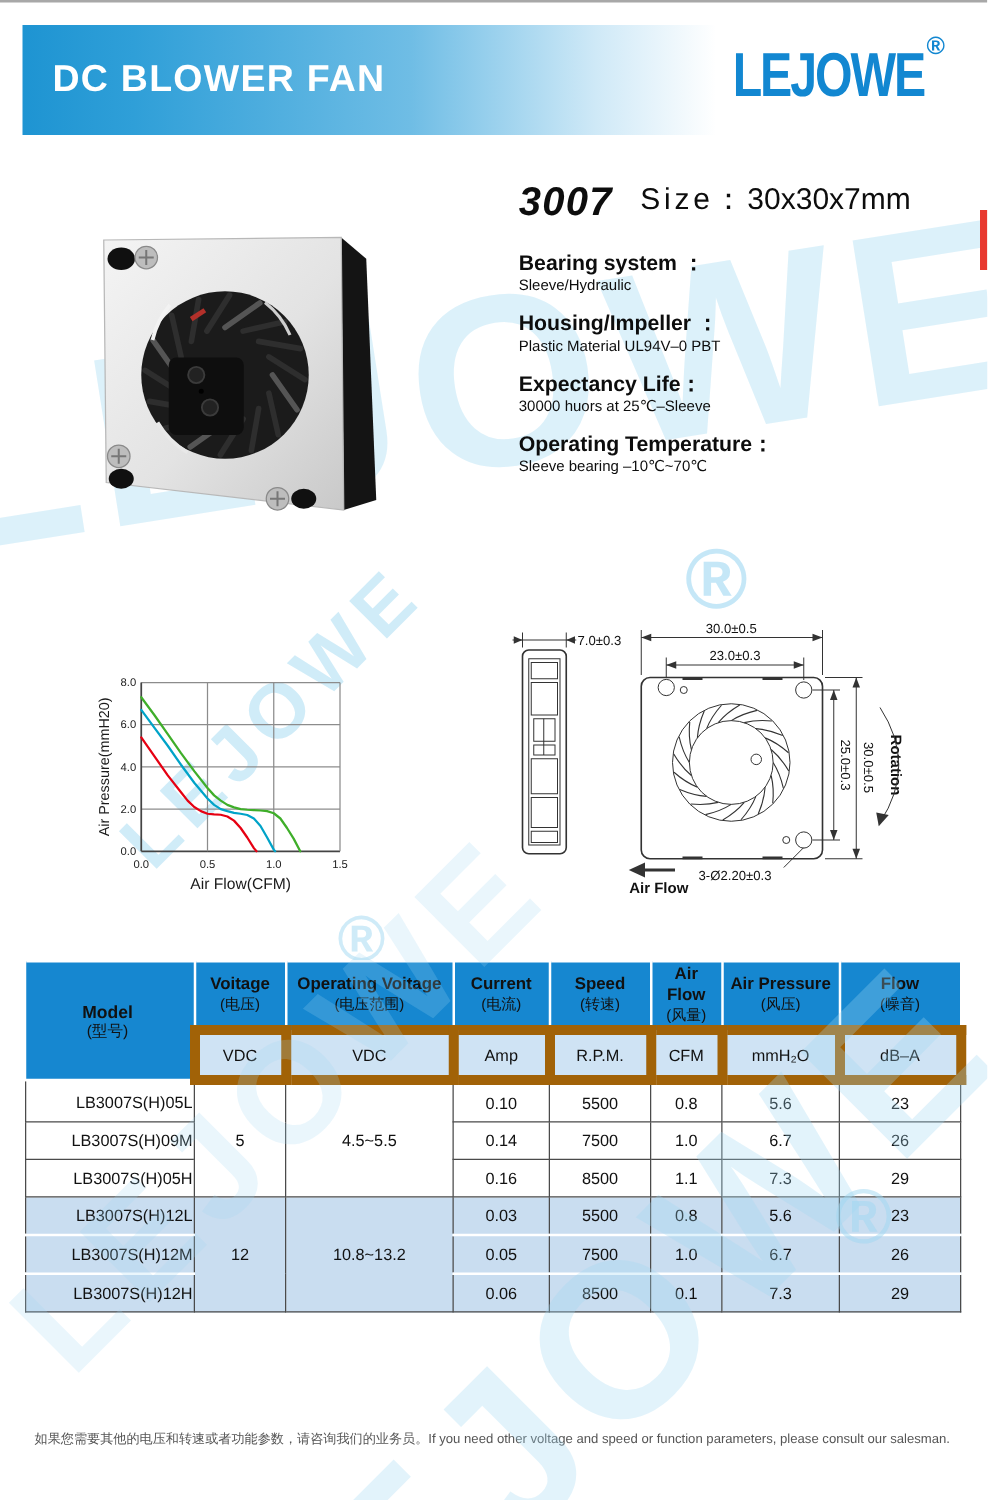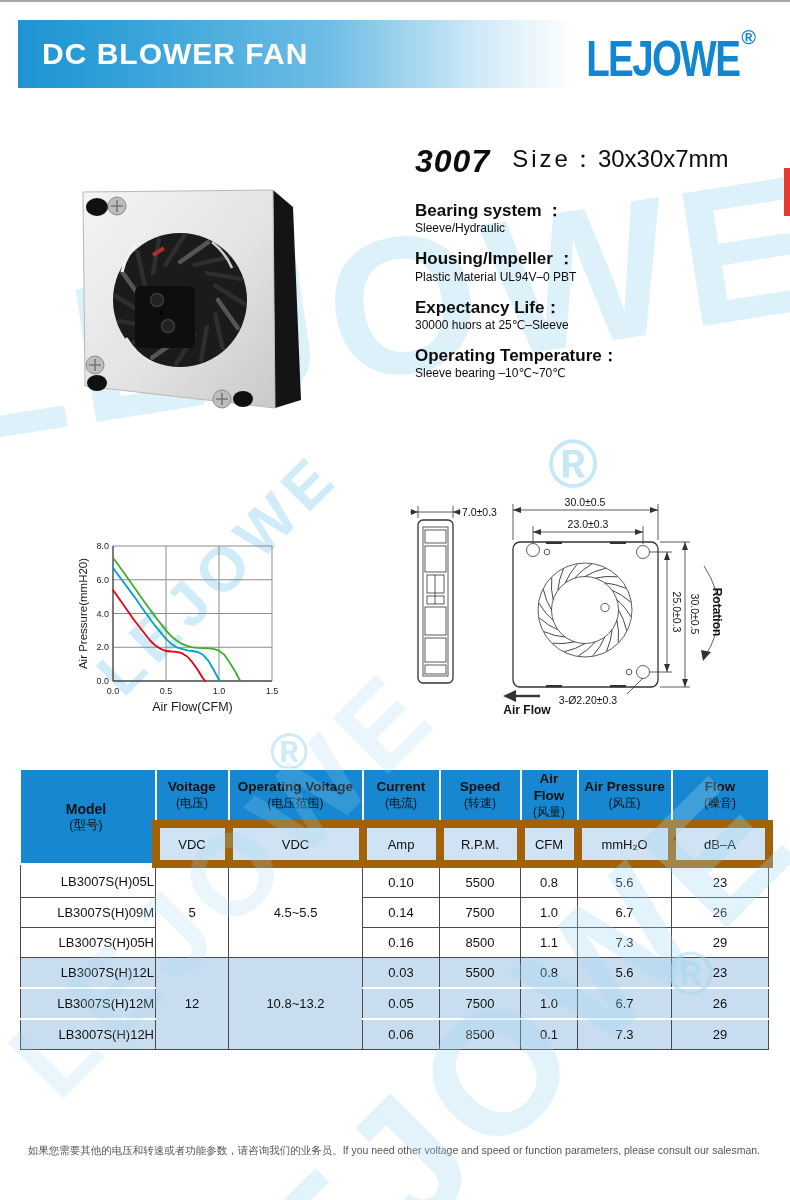--- a/index.html
+++ b/index.html
@@ -1,21 +1,21 @@
 <!DOCTYPE html>
 <html><head>
 <meta charset="utf-8">
 <style>
   html,body{margin:0;padding:0;background:#fff;}
   .page{position:relative;width:790px;height:1200px;background:#fff;overflow:hidden;
         font-family:"Liberation Sans","DejaVu Sans",sans-serif;color:#111;}
   .topline{position:absolute;left:0;top:0;width:790px;height:2px;background:#a8a8a8;}
 
   
-  .titlebar{position:absolute;left:18px;top:20px;width:740px;height:68px;
+  .titlebar{position:absolute;left:18px;top:20px;width:740px;height:88px;
     background:linear-gradient(90deg,#1e94d2 0%,#2f9fd8 12%,#6fbde5 42%,#cfe9f7 62%,#ffffff 75%);
     display:flex;align-items:center;}
   .titlebar span{color:#fff;font-size:30px;font-weight:700;letter-spacing:1px;padding-left:24px;}
   .logo{position:absolute;right:34px;top:30px;display:flex;align-items:flex-start;}
   .logo .word{font-size:46px;font-weight:800;color:#1287d1;letter-spacing:-2px;
     transform:scale(0.84,1.08);transform-origin:right top;display:inline-block;}
   .logo .reg{font-size:20px;color:#1287d1;font-weight:700;margin-left:2px;margin-top:-4px;}
 
   
   .wm{position:absolute;font-weight:800;pointer-events:none;white-space:nowrap;z-index:0;}

